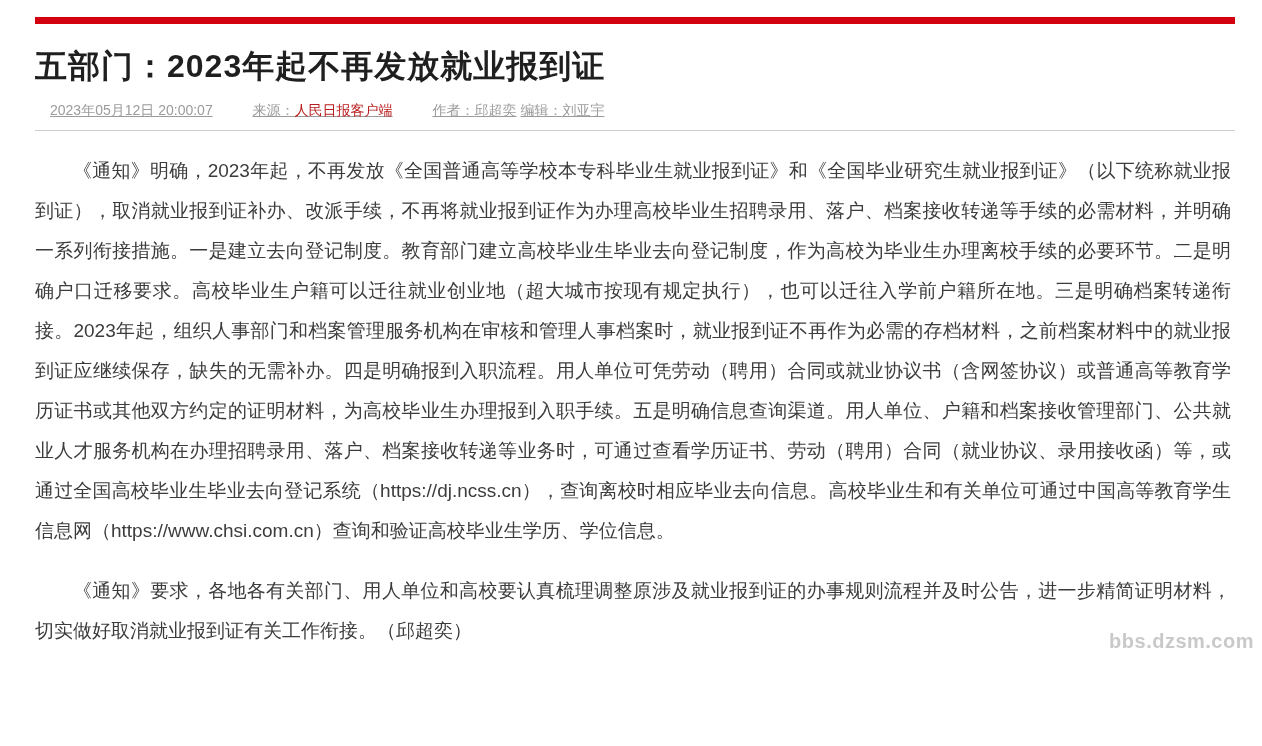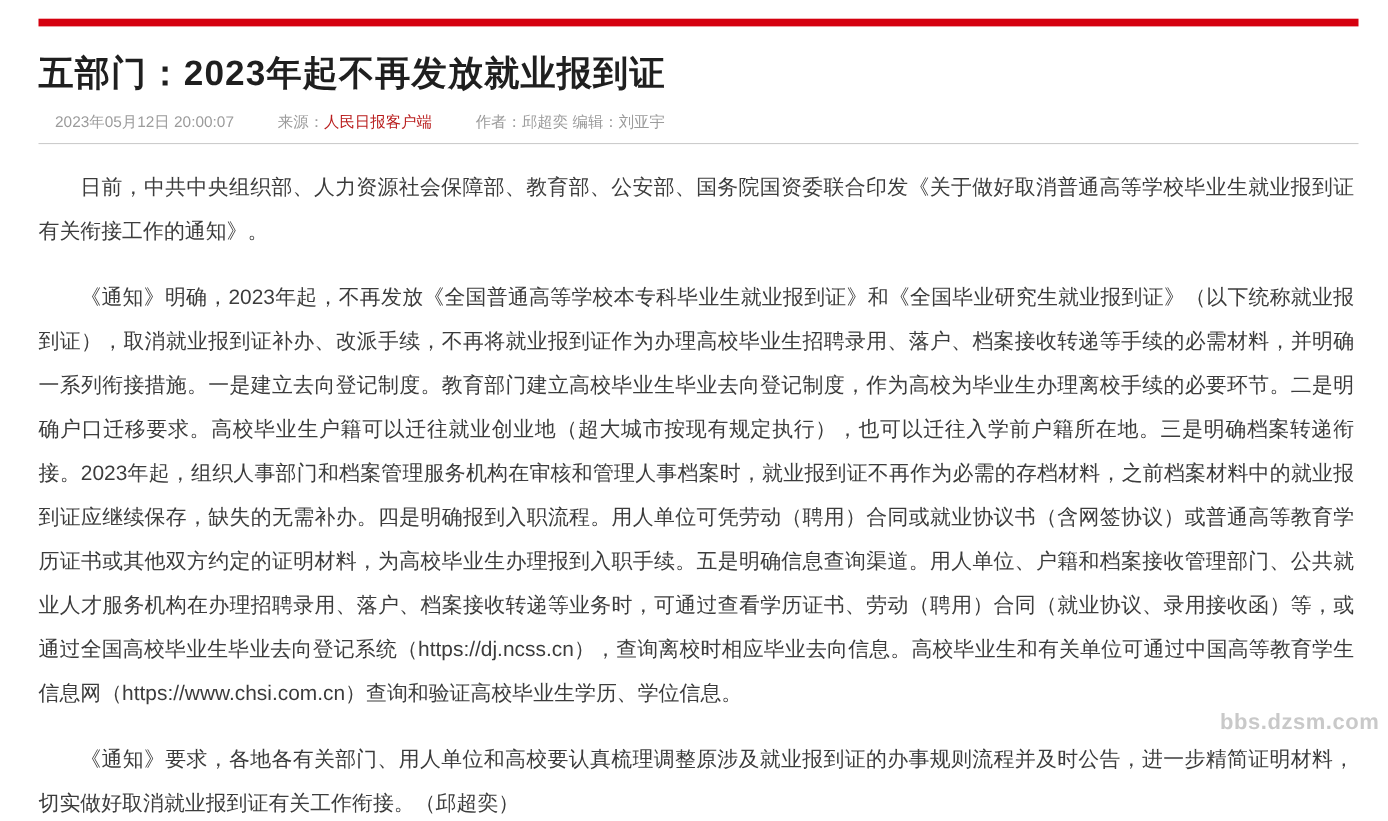--- a/index.html
+++ b/index.html
@@ -38,21 +38,21 @@
     letter-spacing: 1px;
   }
   .meta-row {
     margin-top: 12px;
     margin-left: 15px;
     font-size: 14px;
     color: #9b9b9b;
     line-height: 20px;
     white-space: nowrap;
   }
-  .meta-seg { display: inline-block; }
+  .meta-seg { display: inline-block; text-decoration: underline; }
   .meta-gap { margin-left: 36px; }
   .meta-source-value { color: #b91c1c; }
   .meta-inner-gap { margin-left: 4px; }
   .divider {
     margin-top: 10px;
     border-bottom: 1px solid #cccccc;
     width: 1200px;
   }
   .article-body {
     margin-top: 14px;
@@ -63,21 +63,21 @@
     text-align: justify;
     overflow-wrap: break-word;
   }
   .article-body p {
     text-indent: 2em;
     margin-top: 20px;
   }
   .watermark {
     position: absolute;
     right: 8px;
-    bottom: 2px;
+    bottom: 18px;
     font-size: 20px;
     font-weight: bold;
     color: #c9c9c9;
     letter-spacing: 0.5px;
     text-align: center;
   }
 </style>
 </head>
 <body>
 
@@ -91,21 +91,20 @@
 
     <div class="meta-row">
       <span class="meta-seg">2023年05月12日 20:00:07</span>
       <span class="meta-seg meta-gap"><span>来源：</span><span class="meta-source-value">人民日报客户端</span></span>
       <span class="meta-seg meta-gap"><span>作者：</span><span>邱超奕</span><span class="meta-inner-gap">编辑：</span><span>刘亚宇</span></span>
     </div>
 
     <div class="divider"></div>
 
     <div class="article-body">
-      <p>日前，中共中央组织部、人力资源社会保障部、教育部、公安部、国务院国资委联合印发《关于做好取消普通高等学校毕业生就业报到证有关衔接工作的通知》。</p>
       <p>《通知》明确，2023年起，不再发放《全国普通高等学校本专科毕业生就业报到证》和《全国毕业研究生就业报到证》（以下统称就业报到证），取消就业报到证补办、改派手续，不再将就业报到证作为办理高校毕业生招聘录用、落户、档案接收转递等手续的必需材料，并明确一系列衔接措施。一是建立去向登记制度。教育部门建立高校毕业生毕业去向登记制度，作为高校为毕业生办理离校手续的必要环节。二是明确户口迁移要求。高校毕业生户籍可以迁往就业创业地（超大城市按现有规定执行），也可以迁往入学前户籍所在地。三是明确档案转递衔接。2023年起，组织人事部门和档案管理服务机构在审核和管理人事档案时，就业报到证不再作为必需的存档材料，之前档案材料中的就业报到证应继续保存，缺失的无需补办。四是明确报到入职流程。用人单位可凭劳动（聘用）合同或就业协议书（含网签协议）或普通高等教育学历证书或其他双方约定的证明材料，为高校毕业生办理报到入职手续。五是明确信息查询渠道。用人单位、户籍和档案接收管理部门、公共就业人才服务机构在办理招聘录用、落户、档案接收转递等业务时，可通过查看学历证书、劳动（聘用）合同（就业协议、录用接收函）等，或通过全国高校毕业生毕业去向登记系统（https://dj.ncss.cn），查询离校时相应毕业去向信息。高校毕业生和有关单位可通过中国高等教育学生信息网（https://www.chsi.com.cn）查询和验证高校毕业生学历、学位信息。</p>
       <p>《通知》要求，各地各有关部门、用人单位和高校要认真梳理调整原涉及就业报到证的办事规则流程并及时公告，进一步精简证明材料，切实做好取消就业报到证有关工作衔接。（邱超奕）</p>
     </div>
 
   </div>
 
   <div class="watermark">bbs.dzsm.com</div>
 
 </div>
 

